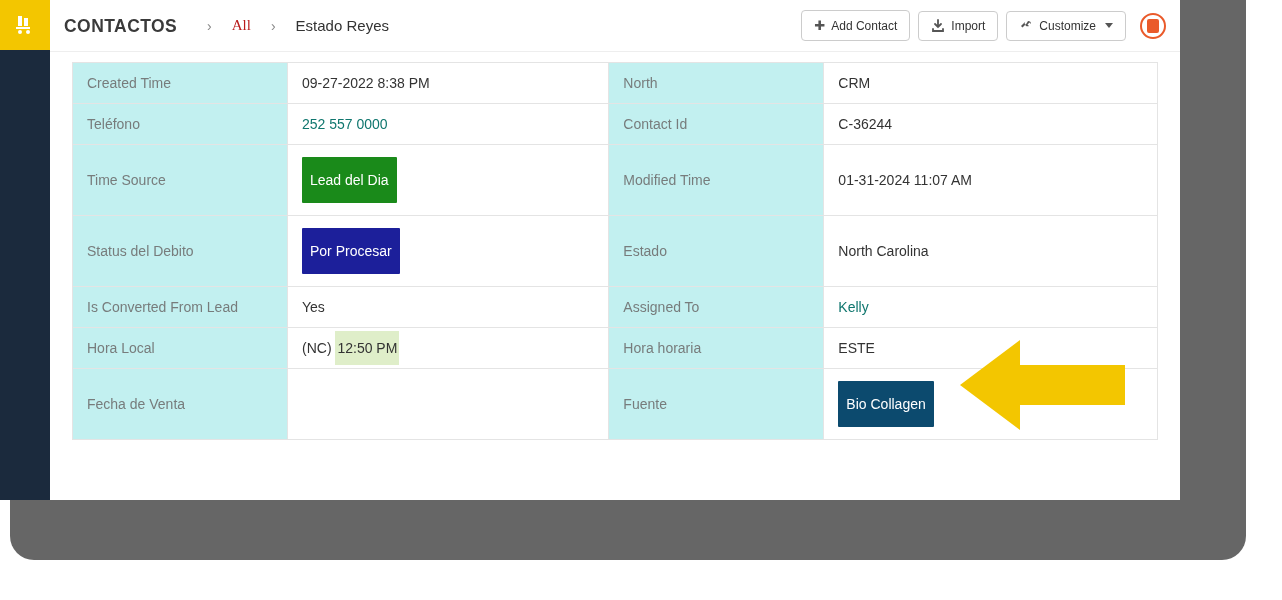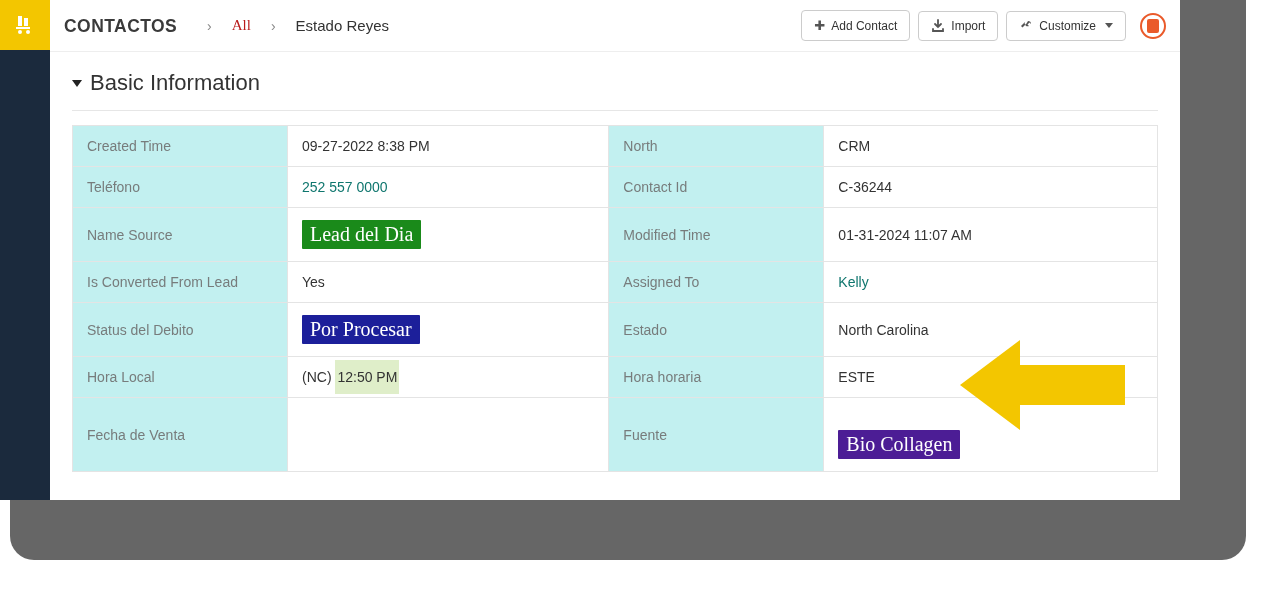--- a/index.html
+++ b/index.html
@@ -131,30 +131,29 @@
     width: 100%;
     border-collapse: collapse;
     font-size: 14px;
   }
   table.info td { border: 1px solid #e4e4e4; padding: 12px 14px; vertical-align: middle; }
   td.label { background: #c2f0f0; color: #777c7c; width: 215px; }
   td.value { background: #fff; color: #333; }
   .link { color: #0f766e; }
   .tag {
     display: inline-block;
-    padding: 3px 8px;
+    padding: 15px 8px;
     color: #fff;
-    font-size: 20px;
+    font-size: 14px;
     border-radius: 1px;
-    font-family: Liberation Serif, serif;
   }
   .tag-green { background: #1a8a1a; }
   .tag-navy { background: #1c1f9a; }
   .tag-purple { background: #8a2b9a; }
-  .tag-blue { background: #4c1d95; margin-top: 20px; }
+  .tag-blue { background: #0c4a6e; }
   .time-hl { background: #dfeec9; padding: 9px 2px; }
   .arrow-callout {
     position: absolute;
     left: 960px;
     top: 330px;
     z-index: 5;
     pointer-events: none;
   }
 </style>
 </head>
@@ -202,56 +201,52 @@
           <span>Customize</span>
           <span class="caret-down"></span>
         </button>
         <div class="notif-badge">
           <div class="notif-inner"></div>
         </div>
       </div>
     </div>
 
     <div class="content">
-      <div class="section-header">
-        <span class="section-caret"></span>
-        <span class="section-title">Basic Information</span>
-      </div>
 
       <table class="info">
         <tbody>
         <tr>
           <td class="label">Created Time</td>
           <td class="value">09-27-2022 8:38 PM</td>
           <td class="label">North</td>
           <td class="value">CRM</td>
         </tr>
         <tr>
           <td class="label">Teléfono</td>
           <td class="value"><span class="link">252 557 0000</span></td>
           <td class="label">Contact Id</td>
           <td class="value">C-36244</td>
         </tr>
         <tr>
-          <td class="label">Name Source</td>
+          <td class="label">Time Source</td>
           <td class="value"><span class="tag tag-green">Lead del Dia</span></td>
           <td class="label">Modified Time</td>
           <td class="value">01-31-2024 11:07 AM</td>
+        </tr>
+        <tr>
+          <td class="label">Status del Debito</td>
+          <td class="value"><span class="tag tag-navy">Por Procesar</span></td>
+          <td class="label">Estado</td>
+          <td class="value">North Carolina</td>
         </tr>
         <tr>
           <td class="label">Is Converted From Lead</td>
           <td class="value">Yes</td>
           <td class="label">Assigned To</td>
           <td class="value"><span class="link">Kelly</span></td>
-        </tr>
-        <tr>
-          <td class="label">Status del Debito</td>
-          <td class="value"><span class="tag tag-navy">Por Procesar</span></td>
-          <td class="label">Estado</td>
-          <td class="value">North Carolina</td>
         </tr>
         <tr>
           <td class="label">Hora Local</td>
           <td class="value"><span>(NC) </span><span class="time-hl">12:50 PM</span></td>
           <td class="label">Hora horaria</td>
           <td class="value">ESTE</td>
         </tr>
         <tr>
           <td class="label">Fecha de Venta</td>
           <td class="value"></td>

